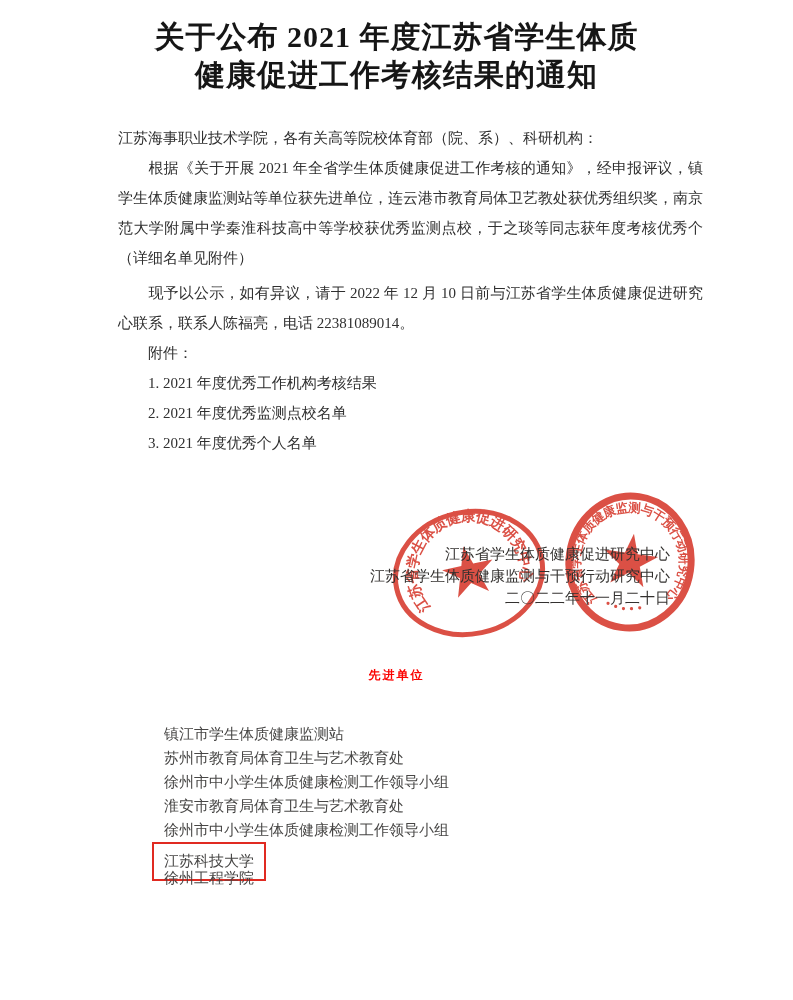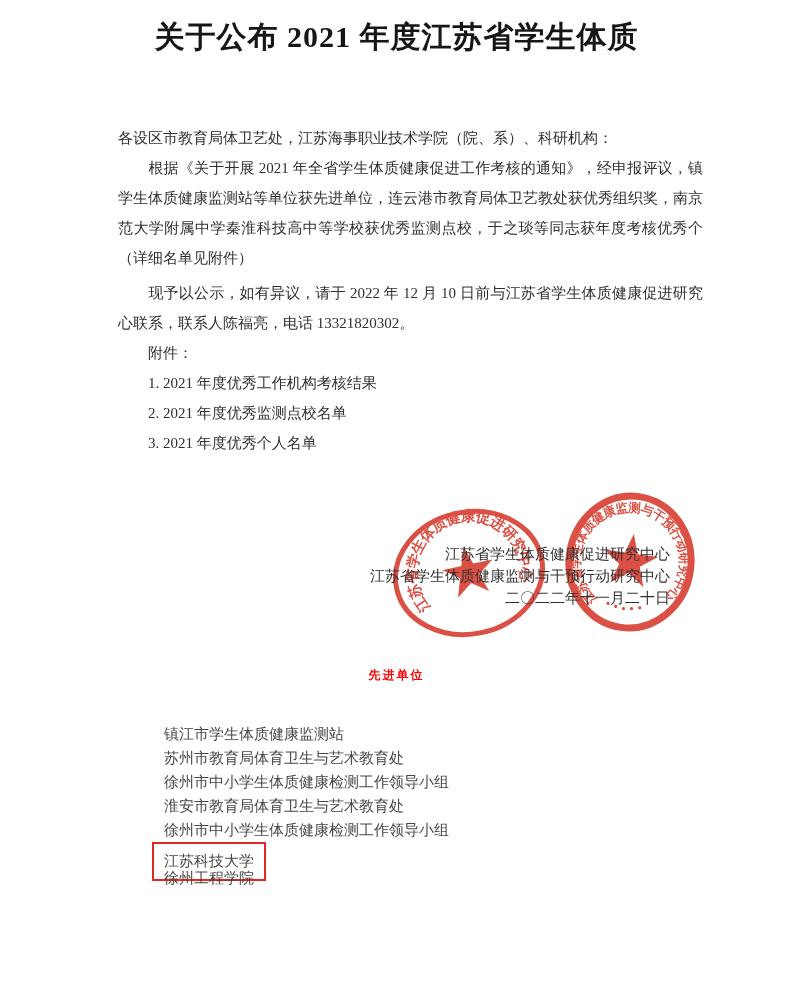--- a/index.html
+++ b/index.html
@@ -52,30 +52,31 @@
     vertical-align:middle;
   }
 </style>
 </head>
 <body>
 
 <div class="page">
 
   <div class="doc-title">
     <div>关于公布 2021 年度江苏省学生体质</div>
+    <div>健康促进工作考核结果的通知</div>
   </div>
 
   <div class="body-text">
-    <div class="bl">各设区市教育局体卫艺处，江苏海事职业技术学院（院、系）、科研机构：</div>
+    <div class="bl">江苏海事职业技术学院，各有关高等院校体育部（院、系）、科研机构：</div>
     <div class="bl fill">　　根据《关于开展 2021 年全省学生体质健康促进工作考核的通知》，经申报评议，镇江市</div>
     <div class="bl fill">学生体质健康监测站等单位获先进单位，连云港市教育局体卫艺教处获优秀组织奖，南京师</div>
     <div class="bl fill">范大学附属中学秦淮科技高中等学校获优秀监测点校，于之琰等同志获年度考核优秀个人。</div>
     <div class="bl">（详细名单见附件）</div>
     <div class="bl fill gap">　　现予以公示，如有异议，请于 2022 年 12 月 10 日前与江苏省学生体质健康促进研究中</div>
-    <div class="bl">心联系，联系人陈福亮，电话 13321820302。</div>
+    <div class="bl">心联系，联系人陈福亮，电话 22381089014。</div>
     <div class="bl">　　附件：</div>
     <div class="bl ind2">1. 2021 年度优秀工作机构考核结果</div>
     <div class="bl ind2">2. 2021 年度优秀监测点校名单</div>
     <div class="bl ind2">3. 2021 年度优秀个人名单</div>
   </div>
 
   <svg class="seal seal-left" width="192" height="172" viewBox="-96 -86 192 172">
     <g transform="rotate(-12)">
       <ellipse cx="0" cy="0" rx="74" ry="61" fill="none" stroke="#d6372a" stroke-width="5"></ellipse>
       <polygon fill="#d6372a" transform="scale(0.9)" points="0,-30 6.74,-9.27 28.53,-9.27 10.9,3.54 17.63,24.27 0,11.46 -17.63,24.27 -10.9,3.54 -28.53,-9.27 -6.74,-9.27"></polygon>

